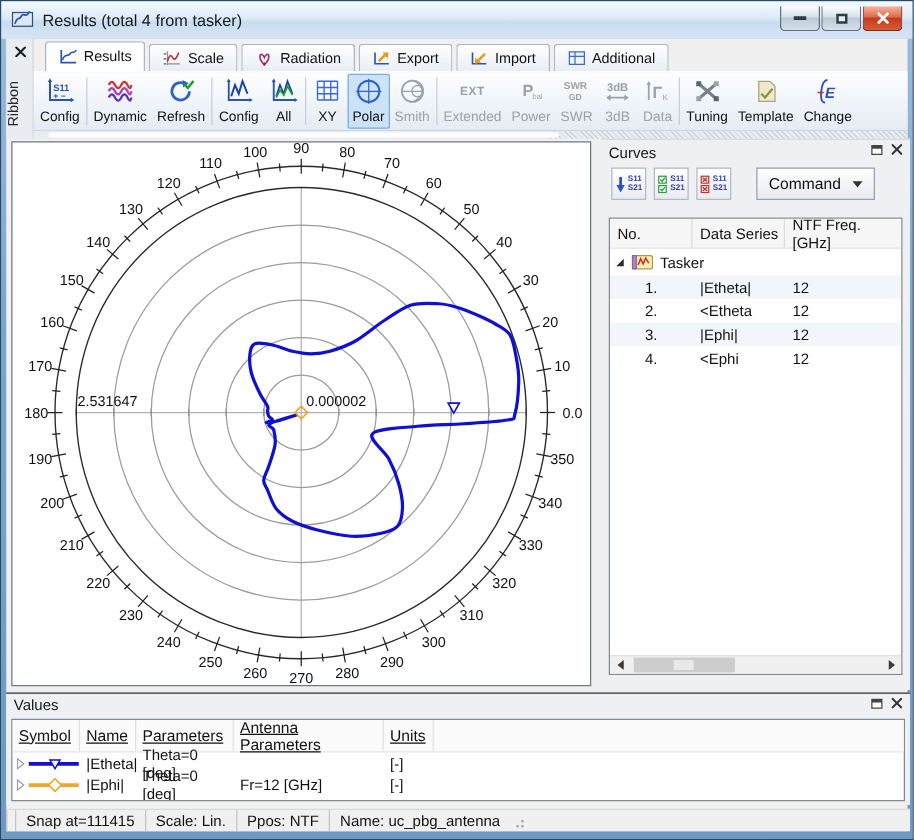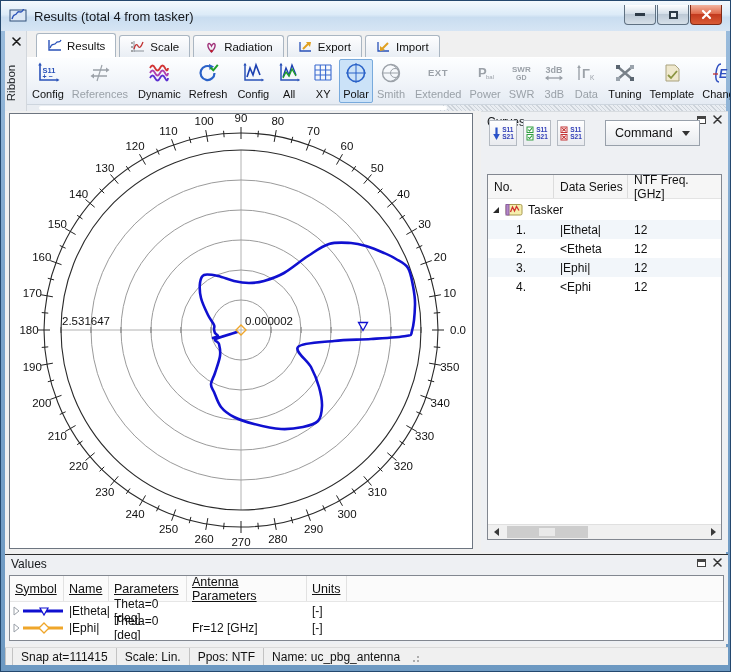--- a/index.html
+++ b/index.html
@@ -63,21 +63,21 @@
                background:#ffffff; border:1px solid #6d7population4; border:1px solid #6d7580; }
 
   
   .curvespanel { position:absolute; left:476px; top:80px; width:247px; height:441px;
                  background:#eef0f3; border-top:1px solid #d8dce0; }
   .paneltitle { position:relative; height:20px; display:flex; align-items:center;
                 padding:0 6px; font-size:12px; color:#14171a; }
   .paneltitle .ticons { position:absolute; right:6px; top:3px; display:flex; gap:7px; align-items:center; }
   .dockicon { display:inline-block; width:9px; height:8px; border:1px solid #444;
               border-top:3px solid #444; background:#fff; }
-  .ctoolbar { position:absolute; top:8px; left:8px; display:flex; align-items:center; }
+  .ctoolbar { position:absolute; top:22px; left:8px; display:flex; align-items:center; }
   .cbtn { width:28px; height:26px; border:1px solid #b4bac2; background:linear-gradient(#ffffff,#e9ebef);
           display:flex; align-items:center; justify-content:center; gap:1px; margin-right:6px; }
   .slines { display:flex; flex-direction:column; }
   .slines span { font-size:6.5px; line-height:7px; font-weight:bold; color:#3340b8; }
   .cmdbtn { margin-left:14px; height:26px; padding:0 9px; border:1px solid #98a0aa;
             background:linear-gradient(#ffffff,#e7eaee); font-size:12.5px;
             display:flex; align-items:center; gap:9px; }
   .caret-down { width:0; height:0; border-left:4px solid transparent; border-right:4px solid transparent;
                 border-top:5px solid #333; }
 
@@ -207,43 +207,42 @@
         <div class="tab">
           <span class="ticon">
             <svg width="15" height="13" viewBox="0 0 15 13">
               <path d="M2 2 v9 h11" stroke="#2a52b8" stroke-width="1.3" fill="none"></path>
               <path d="M12 3 L6 9" stroke="#e0a020" stroke-width="2"></path>
               <path d="M4 6 L4 11 L9 10 Z" fill="#e0a020"></path>
             </svg>
           </span>
           <span>Import</span>
         </div>
+        <div class="tab">
+          <span class="ticon">
+            <svg width="15" height="13" viewBox="0 0 15 13">
+              <rect x="1.5" y="1.5" width="12" height="10" fill="#eef4fb" stroke="#3a6ad0"></rect>
+              <path d="M1.5 5 h12 M6 1.5 v10" stroke="#3a6ad0"></path>
+            </svg>
+          </span>
+          <span>Additional</span>
+        </div>
       </div>
     <div class="toolbar" id="toolbar">
         <div class="tbitem">
           <span>
             <svg width="24" height="22" viewBox="0 0 24 22">
               <path d="M4 2 v16 h17" stroke="#2a52b8" stroke-width="1.6" fill="none"></path>
               <path d="M2.2 3.5 L4 0.5 L5.8 3.5 Z" fill="#2a52b8"></path>
               <path d="M20.5 16.2 L23.5 18 L20.5 19.8 Z" fill="#2a52b8"></path>
               <text x="6.5" y="10.5" font-size="7.5" font-weight="bold" fill="#2a52b8">S11</text>
               <text x="6.5" y="17" font-size="7" font-weight="bold" fill="#2a52b8">+ −</text>
             </svg>
           </span>
           <span class="lbl">Config</span>
-        </div>
-        <div class="tbitem disabled">
-          <span>
-            <svg width="24" height="22" viewBox="0 0 24 22">
-              <path d="M5 8 h13 M6 14 h13" stroke="#9ba1a8" stroke-width="1.6"></path>
-              <path d="M18 5.5 L21.5 8 L18 10.5 Z M6 11.5 L2.5 14 L6 16.5 Z" fill="#9ba1a8"></path>
-              <path d="M14 3 L9 19" stroke="#9ba1a8" stroke-width="1.2"></path>
-            </svg>
-          </span>
-          <span class="lbl">References</span>
         </div>
         <div class="tbsep"></div>
         <div class="tbitem">
           <span>
             <svg width="24" height="22" viewBox="0 0 24 22">
               <path d="M3 6 q2.5 -5 5 0 t5 0 t5 0 t3 0" stroke="#d23535" stroke-width="1.8" fill="none"></path>
               <path d="M3 11 q2.5 -5 5 0 t5 0 t5 0 t3 0" stroke="#b03fb0" stroke-width="1.8" fill="none"></path>
               <path d="M3 16 q2.5 -5 5 0 t5 0 t5 0 t3 0" stroke="#5b2fd0" stroke-width="1.8" fill="none"></path>
             </svg>
           </span>

